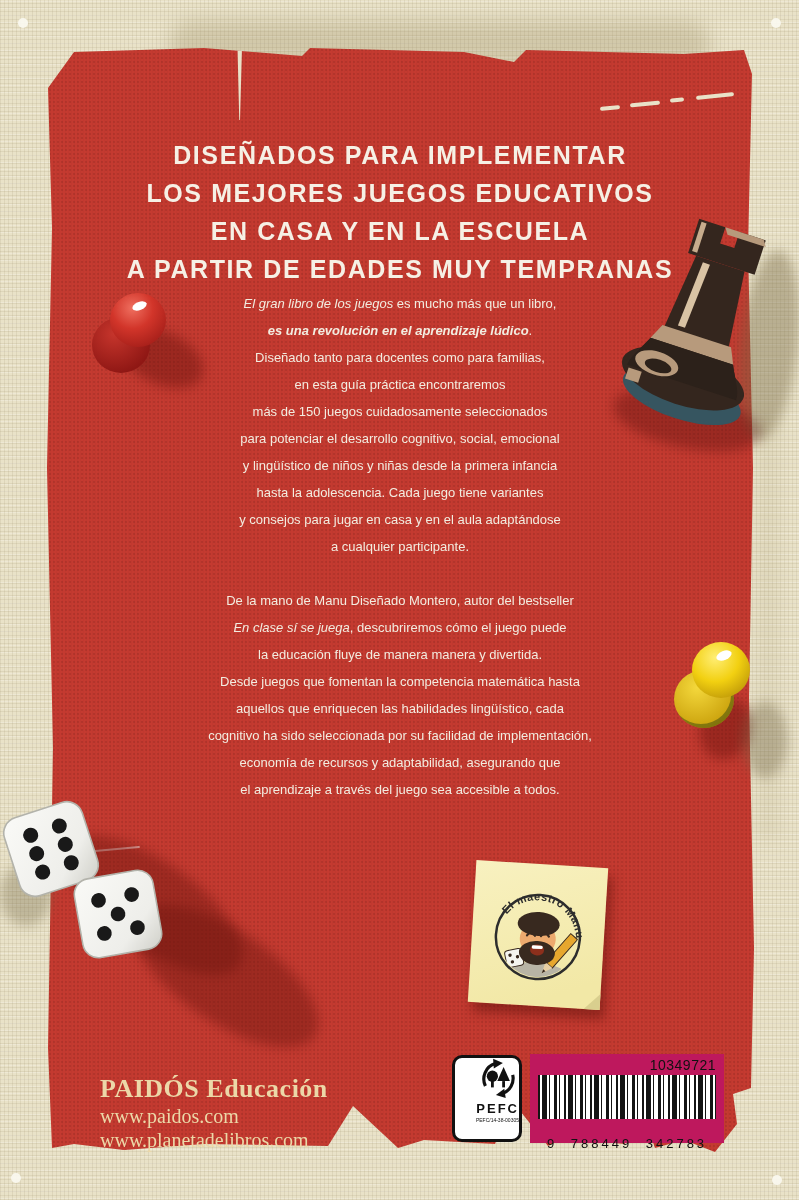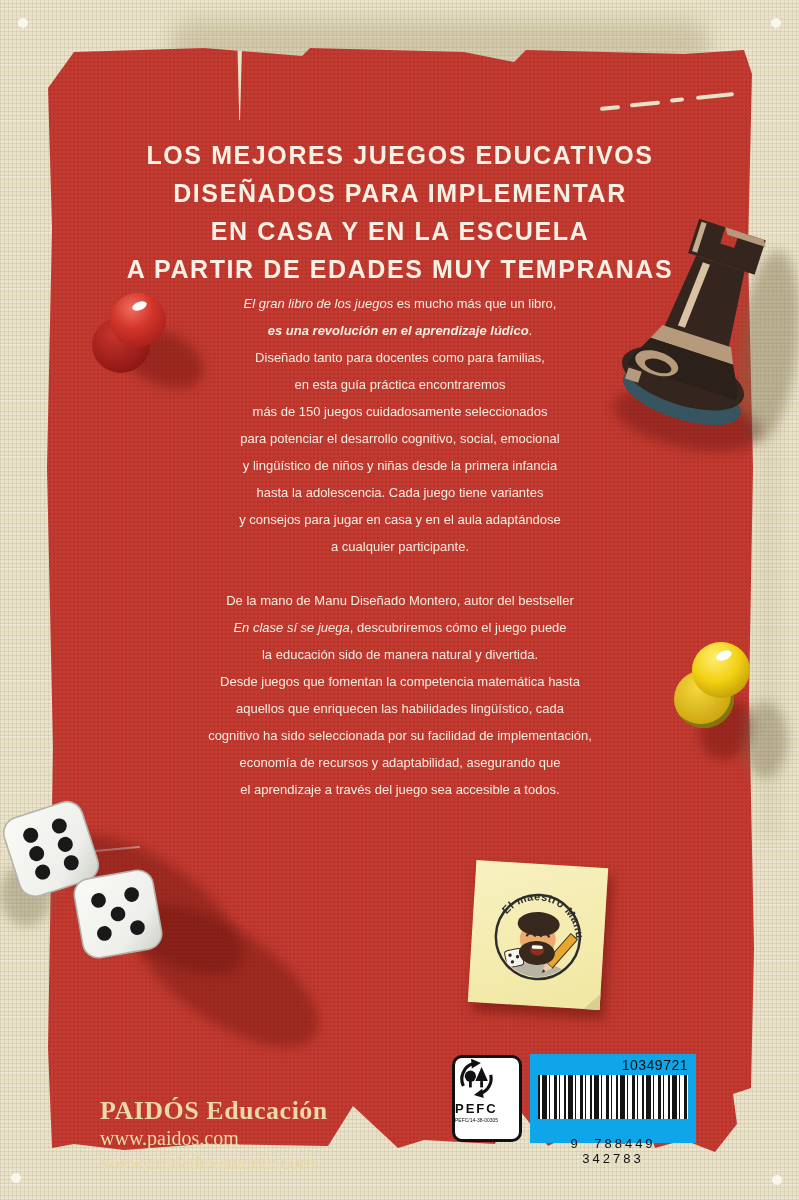--- a/index.html
+++ b/index.html
@@ -39,33 +39,33 @@
   .headline{position:absolute;left:40px;top:136px;width:720px;text-align:center;z-index:4;
     color:#f6f0e5;font-weight:700;font-size:25px;letter-spacing:1.6px;line-height:38px;}
   .para{position:absolute;left:40px;width:720px;text-align:center;z-index:4;
     color:#f3ece0;font-size:13px;line-height:27px;font-weight:400;}
   .para .it{font-style:italic;}
   .para .bd{font-weight:700;font-style:italic;}
 
   
   .publisher{position:absolute;left:100px;top:1074px;z-index:4;color:#ecd8a8;
     font-family:"Liberation Serif",serif;}
-  .imprint{font-size:26px;font-weight:700;letter-spacing:.5px;margin-top:22px;}
+  .imprint{font-size:26px;font-weight:700;letter-spacing:.5px;}
   .url{font-size:20px;line-height:24px;}
 
   
   .pefc{position:absolute;left:452px;top:1055px;width:70px;height:87px;z-index:5;
     background:#fff;border:3px solid #111;border-radius:10px;box-sizing:border-box;
-    display:flex;flex-direction:column;align-items:flex-start;justify-content:flex-start;}
+    display:flex;flex-direction:column;align-items:flex-end;justify-content:flex-start;}
   .pefc-label{font-size:13px;font-weight:700;letter-spacing:2px;color:#111;margin-top:1px;}
   .pefc-cert{font-size:5px;color:#111;margin-top:1px;}
 
   
-  .barcode{position:absolute;left:530px;top:1054px;width:166px;height:89px;z-index:5;
-    background:#0ea5e9;box-sizing:border-box;padding:3px 8px 2px 8px;}
+  .barcode{position:absolute;left:530px;top:1054px;width:194px;height:89px;z-index:5;
+    background:#be185d;box-sizing:border-box;padding:3px 8px 2px 8px;}
   .sku{text-align:right;font-size:14px;color:#111;letter-spacing:.5px;}
   .bars{height:44px;margin-top:2px;
     background:repeating-linear-gradient(90deg,#141414 0 2px,#fff 2px 4px,#141414 4px 9px,#fff 9px 11px,#141414 11px 12px,#fff 12px 16px,#141414 16px 19px,#fff 19px 21px,#141414 21px 22px,#fff 22px 26px);}
   .ean{text-align:center;font-size:13px;color:#111;letter-spacing:3px;word-spacing:7px;margin-top:17px;}
 
   
   .note{position:absolute;left:472px;top:864px;width:132px;height:142px;z-index:4;
     background:linear-gradient(160deg,#f8f1c0 0%,#f2e8a6 85%);
     transform:rotate(3.5deg);
     box-shadow:5px 9px 11px rgba(95,18,12,.5);}
@@ -117,43 +117,43 @@
 <div class="shadow" style="left:740px;top:250px;width:58px;height:190px;background:rgba(120,105,70,.42);transform:rotate(6deg);"></div>
 <div class="shadow" style="left:612px;top:392px;width:150px;height:56px;background:rgba(80,12,8,.35);transform:rotate(12deg);"></div>
 <div class="shadow" style="left:118px;top:332px;width:88px;height:52px;background:rgba(95,12,8,.4);transform:rotate(25deg);"></div>
 <div class="shadow" style="left:700px;top:698px;width:52px;height:62px;background:rgba(95,12,8,.4);transform:rotate(20deg);"></div>
 <div class="shadow" style="left:742px;top:702px;width:46px;height:76px;background:rgba(115,103,70,.38);"></div>
 <div class="shadow" style="left:48px;top:862px;width:210px;height:86px;background:rgba(105,18,12,.42);transform:rotate(35deg);"></div>
 <div class="shadow" style="left:118px;top:930px;width:215px;height:92px;background:rgba(105,18,12,.42);transform:rotate(34deg);"></div>
 <div class="shadow" style="left:0px;top:864px;width:52px;height:62px;background:rgba(115,103,70,.35);"></div>
 
 <div class="headline">
+  <div>DISEÑADOS PARA IMPLEMENTAR</div>
   <div>LOS MEJORES JUEGOS EDUCATIVOS</div>
-  <div>DISEÑADOS PARA IMPLEMENTAR</div>
   <div>EN CASA Y EN LA ESCUELA</div>
   <div>A PARTIR DE EDADES MUY TEMPRANAS</div>
 </div>
 
 <div class="para" style="top:290px;">
   <div><span class="it">El gran libro de los juegos</span><span> es mucho más que un libro,</span></div>
   <div><span class="bd">es una revolución en el aprendizaje lúdico</span><span>.</span></div>
   <div>Diseñado tanto para docentes como para familias,</div>
   <div>en esta guía práctica encontraremos</div>
   <div>más de 150 juegos cuidadosamente seleccionados</div>
   <div>para potenciar el desarrollo cognitivo, social, emocional</div>
   <div>y lingüístico de niños y niñas desde la primera infancia</div>
   <div>hasta la adolescencia. Cada juego tiene variantes</div>
   <div>y consejos para jugar en casa y en el aula adaptándose</div>
   <div>a cualquier participante.</div>
 </div>
 
 <div class="para" style="top:587px;">
   <div>De la mano de Manu Diseñado Montero, autor del bestseller</div>
   <div><span class="it">En clase sí se juega</span><span>, descubriremos cómo el juego puede</span></div>
-  <div>la educación sido de manera natural y divertida.</div>
+  <div>la educación fluye de manera manera y divertida.</div>
   <div>Desde juegos que fomentan la competencia matemática hasta</div>
   <div>aquellos que enriquecen las habilidades lingüístico, cada</div>
   <div>cognitivo ha sido seleccionada por su facilidad de implementación,</div>
   <div>economía de recursos y adaptabilidad, asegurando que</div>
   <div>el aprendizaje a través del juego sea accesible a todos.</div>
 </div>
 
 <svg class="rook" width="180" height="212" viewBox="0 0 160 200">
   <g transform="rotate(18 80 100)">
     <ellipse cx="84" cy="174" rx="58" ry="22" fill="#365560"></ellipse>
@@ -241,21 +241,21 @@
     </g>
     <text font-size="11" font-weight="bold" fill="#2d2d2d" letter-spacing="0.5" font-family="Liberation Sans, sans-serif">
       <textPath href="#arcpath" startOffset="36">El maestro Manu</textPath>
     </text>
   </svg>
 </div>
 
 <div class="publisher">
   <div class="imprint">PAIDÓS Educación</div>
   <div class="url">www.paidos.com</div>
-  <div class="url">www.cuidadosamente.com</div>
+  <div class="url">www.planetadelibros.com</div>
 </div>
 
 <div class="pefc">
   <svg width="42" height="42" viewBox="0 0 60 60">
     <path d="M12,40 A23,23 0 0 1 26,8" fill="none" stroke="#111" stroke-width="4.5"></path>
     <polygon points="23,1 37,7 24,15" fill="#111"></polygon>
     <path d="M51,24 A23,23 0 0 1 36,51" fill="none" stroke="#111" stroke-width="4.5"></path>
     <polygon points="41,57 27,53 39,44" fill="#111"></polygon>
     <circle cx="22" cy="26" r="8" fill="#111"></circle>
     <rect x="20" y="32" width="4" height="10" fill="#111"></rect>

